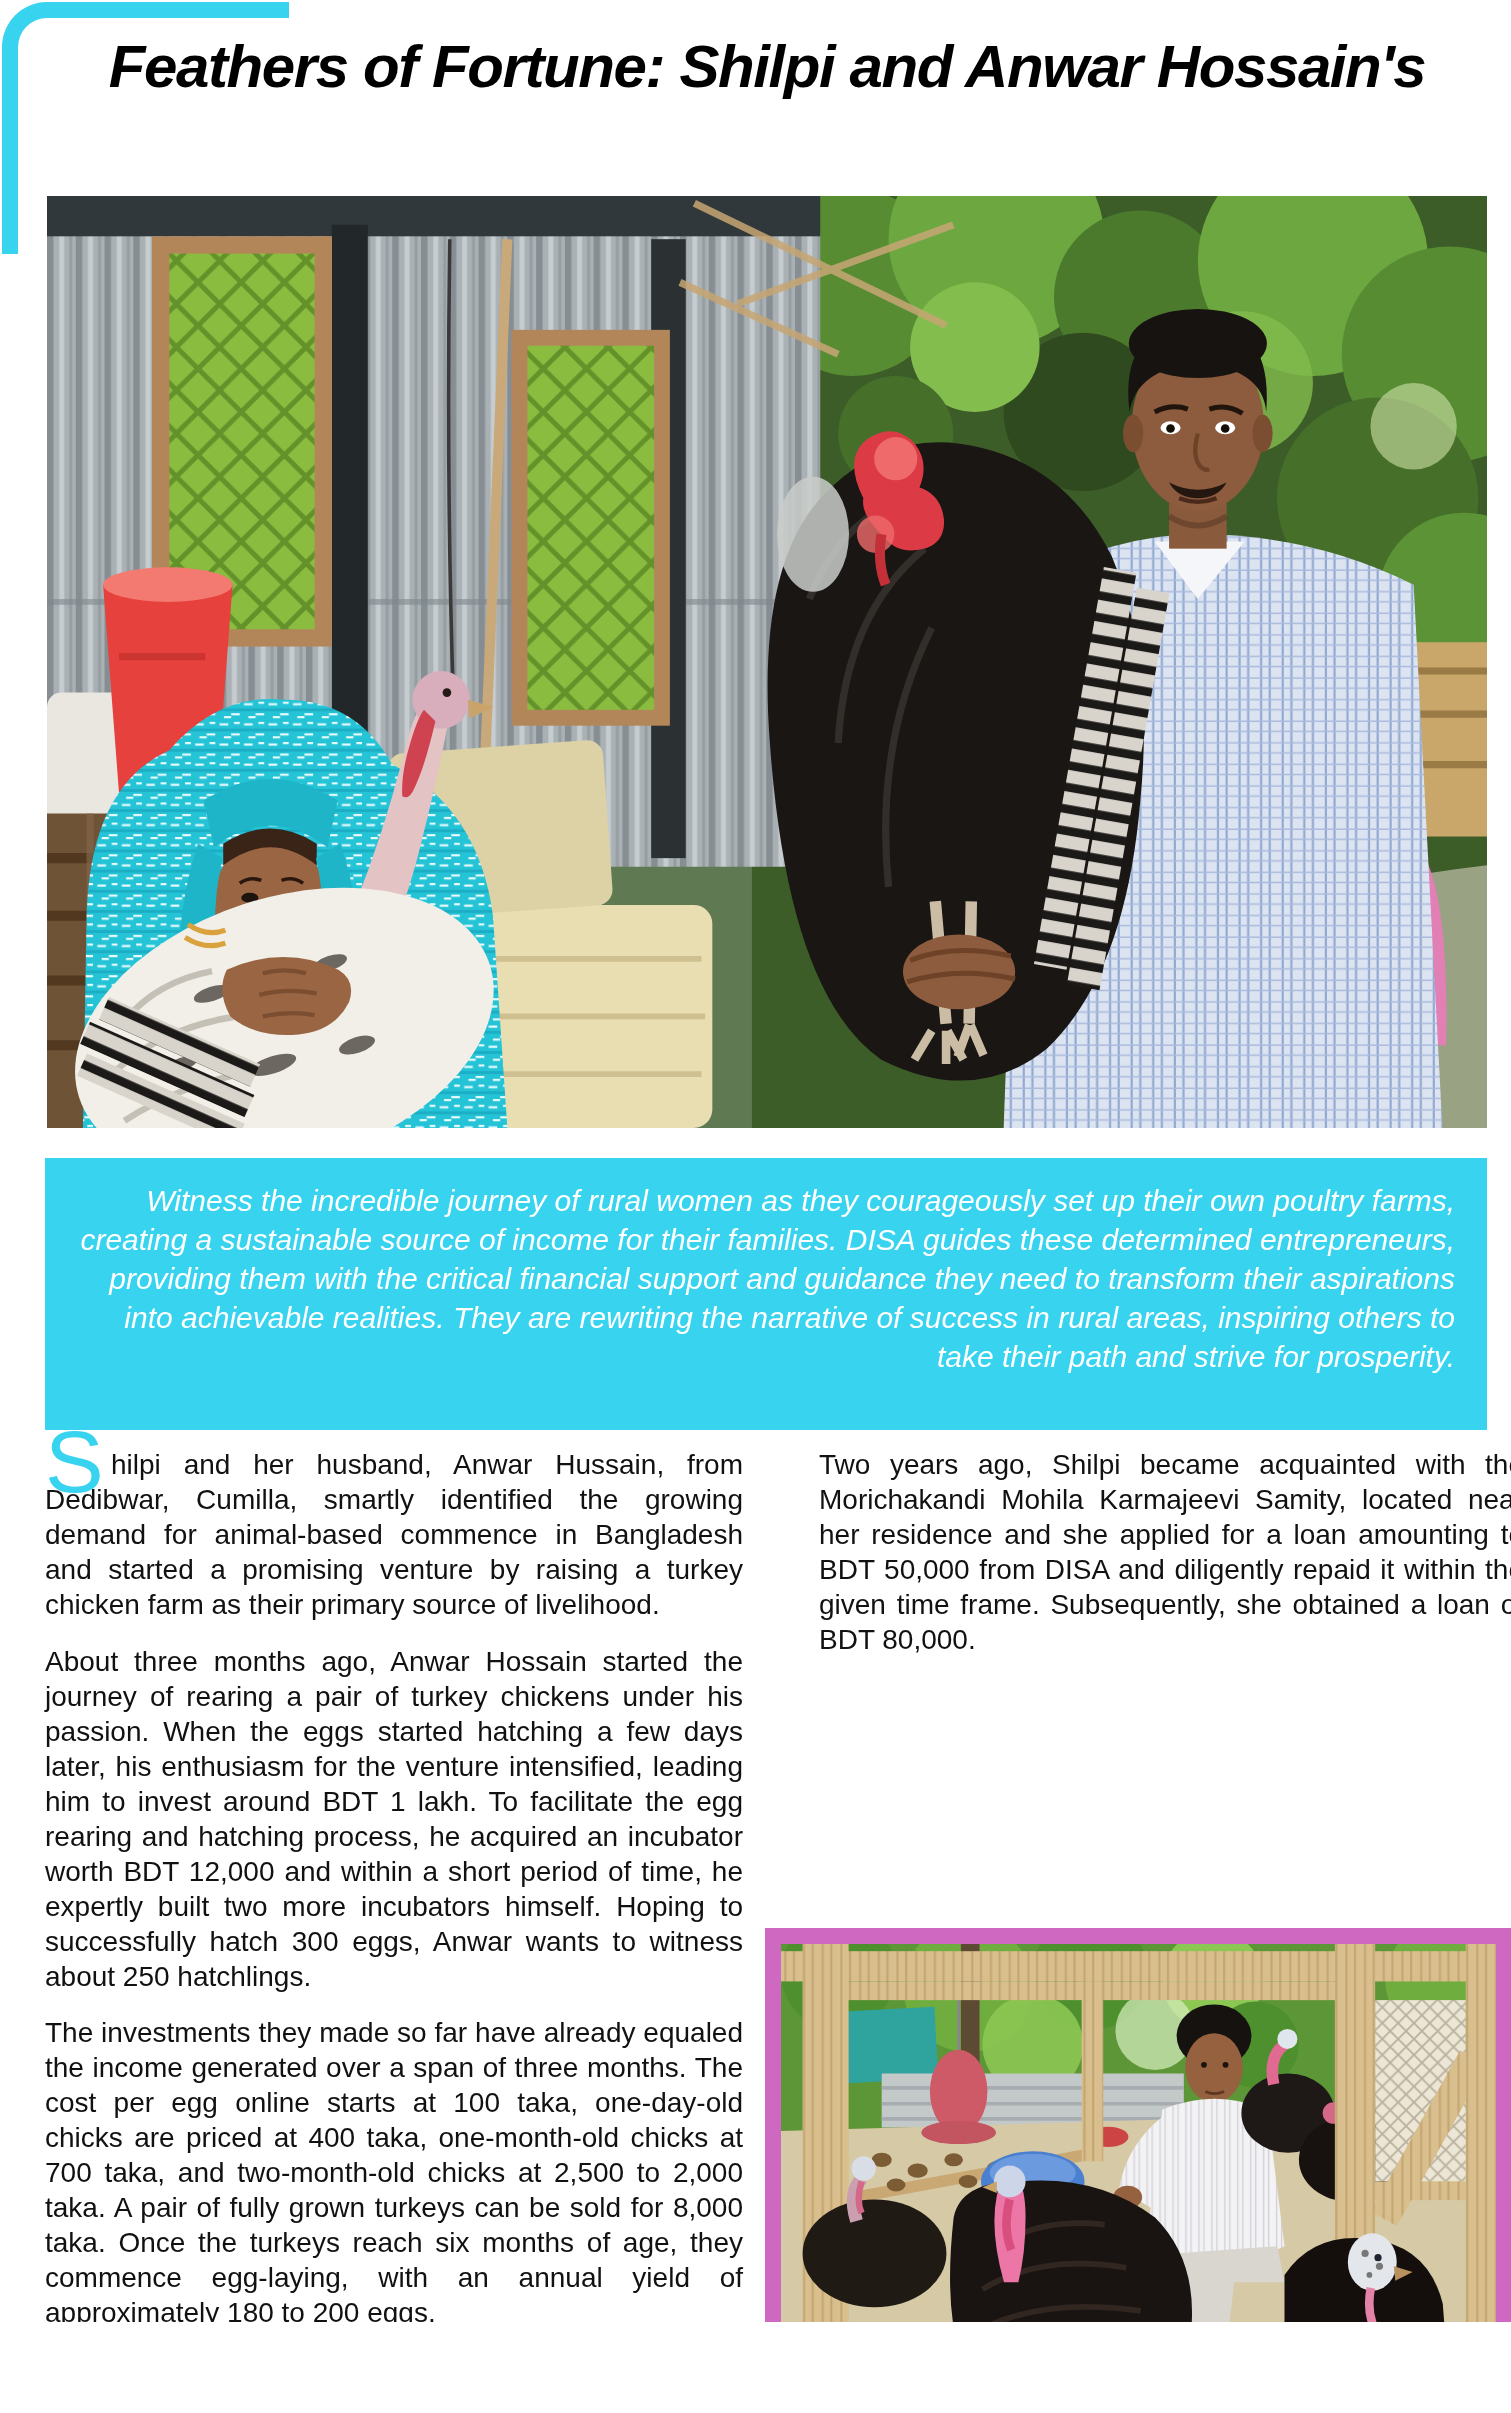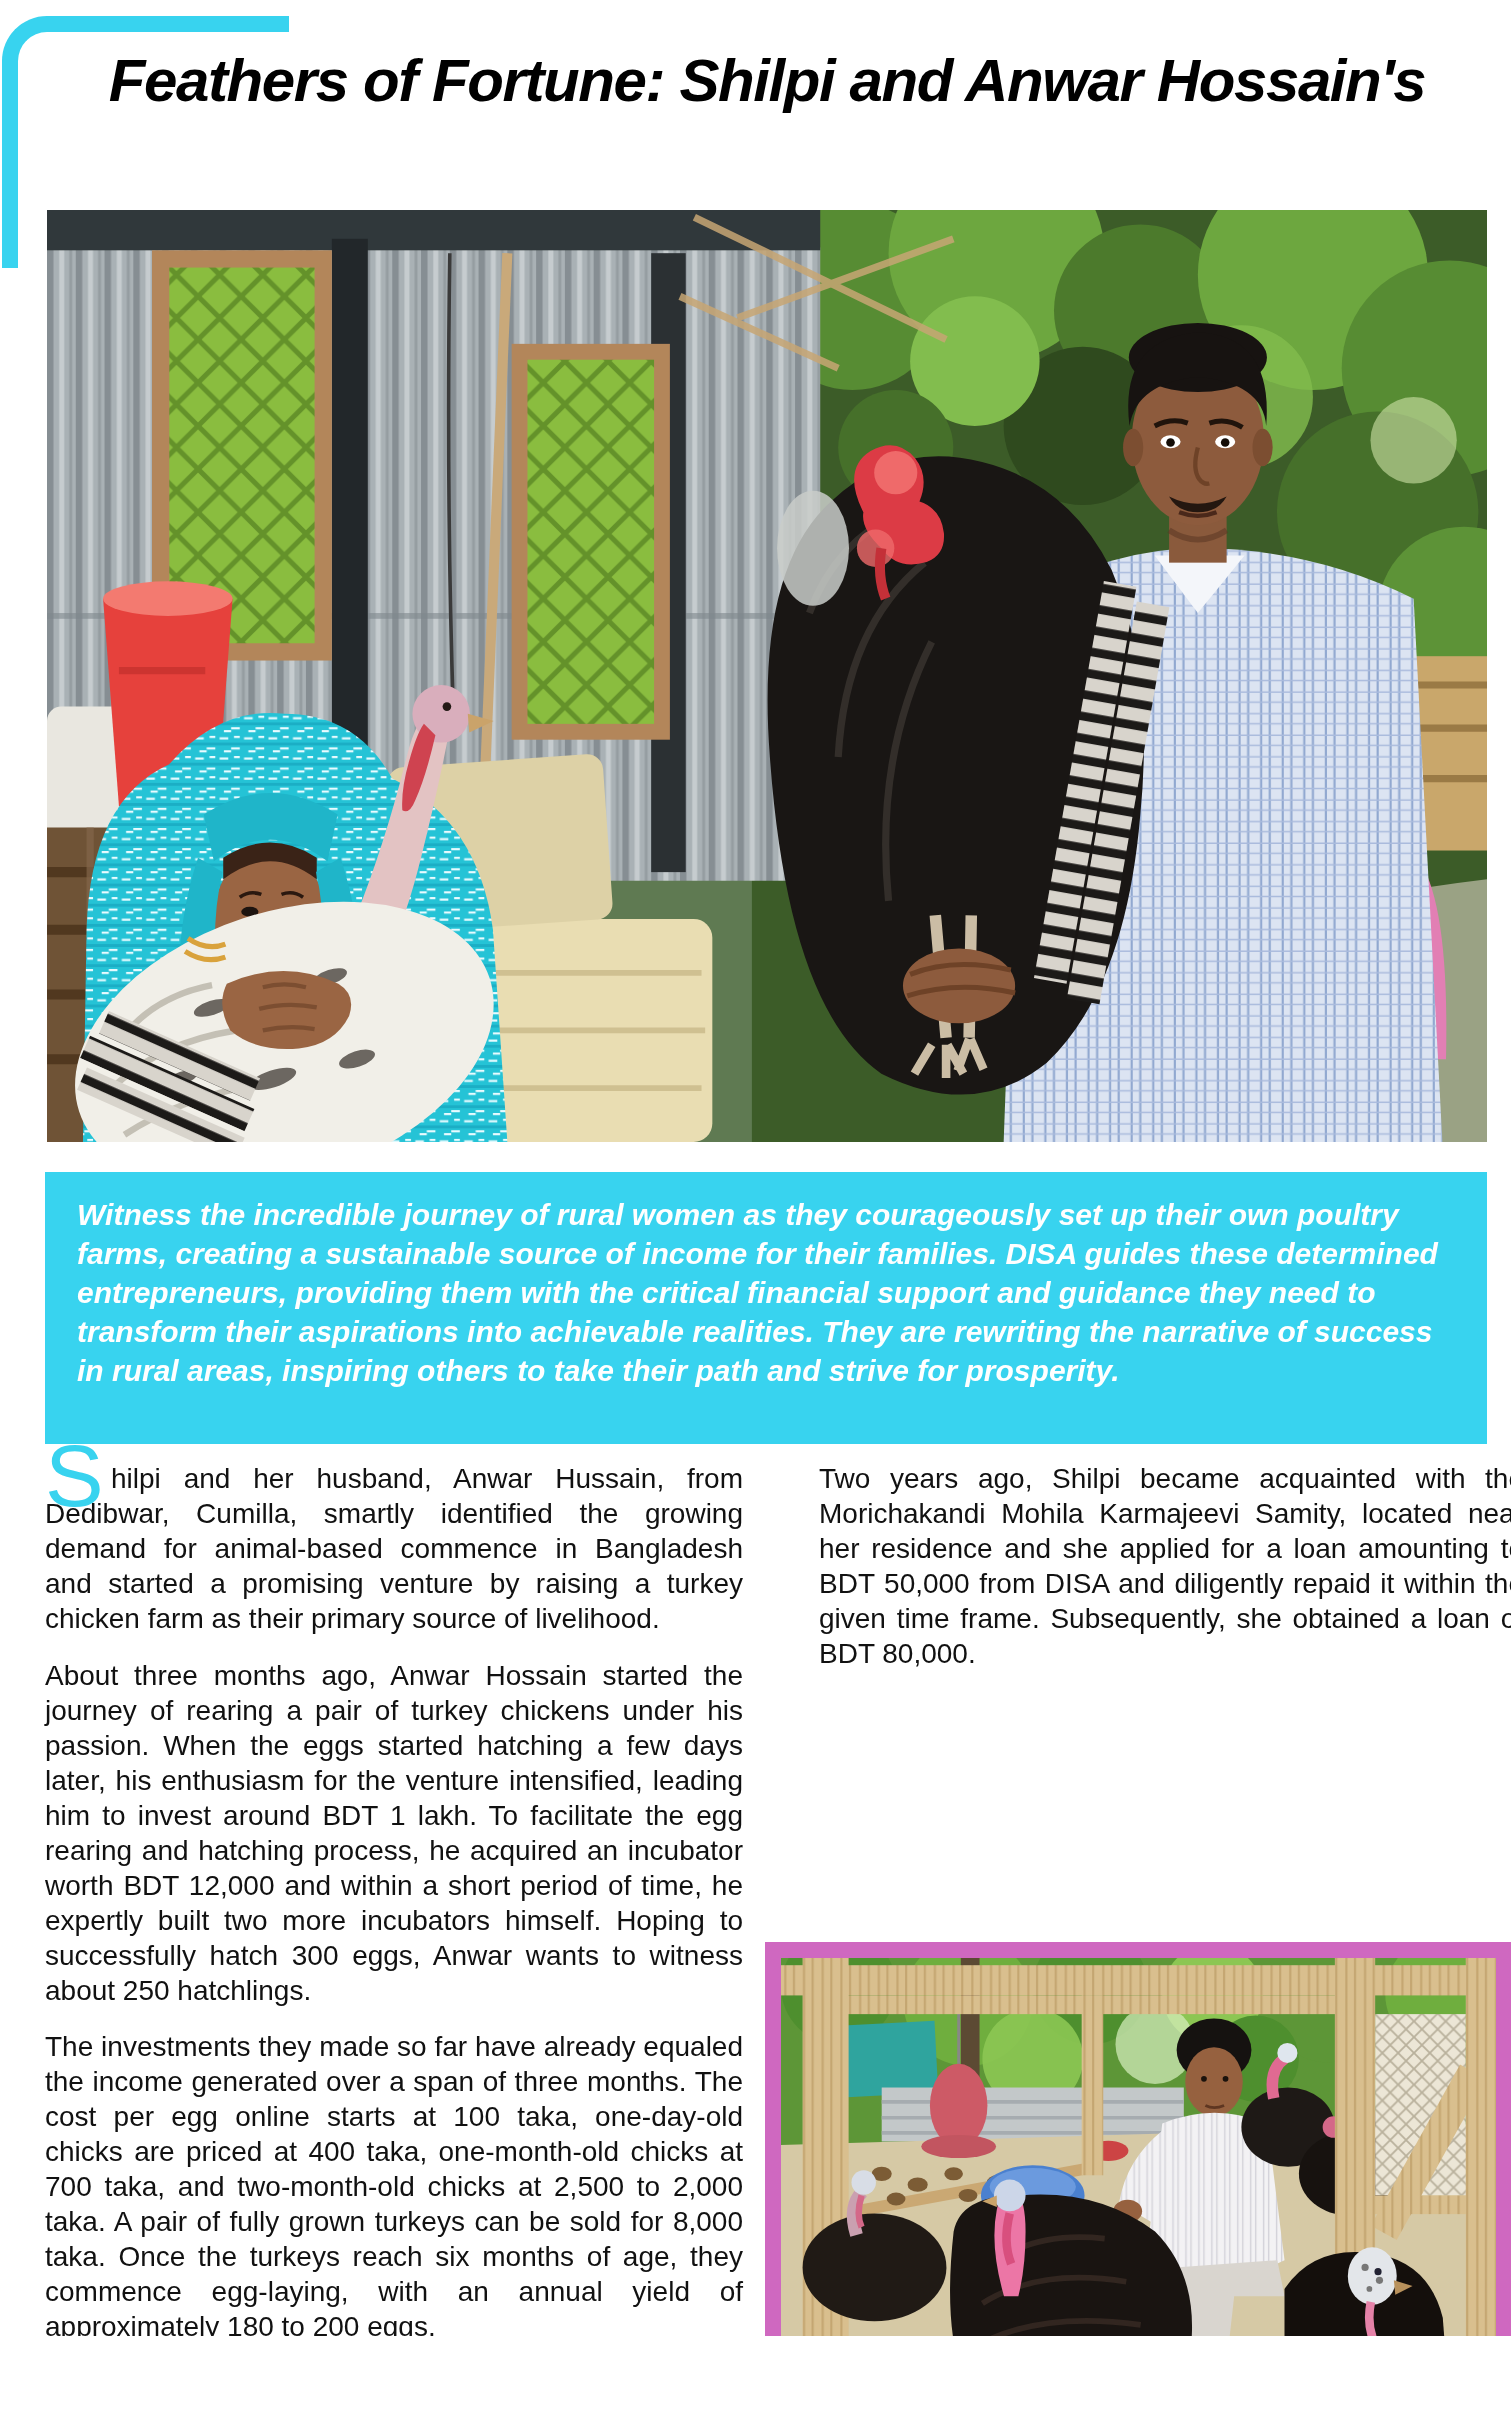--- a/index.html
+++ b/index.html
@@ -1,18 +1,18 @@
 <!DOCTYPE html>
 <html style="font-size:11.5px"><head>
 <meta charset="utf-8">
 <style>
   html, body { margin:0; padding:0; background:#fff; }
   .page {
     position:relative; width:1511px; height:2322px; background:#ffffff;
-    overflow:hidden; font-family:"Liberation Sans", sans-serif;margin-top:14px;
+    overflow:hidden; font-family:"Liberation Sans", sans-serif;
   }
   .corner-accent {
     position:absolute; left:2.2px; top:2.2px; width:287px; height:252px;
     border-top:16.5px solid #38d3ef; border-left:16.5px solid #38d3ef;
     border-top-left-radius:45px; box-sizing:border-box;
   }
   h1.title {
     position:absolute; left:47px; top:26px; width:1440px; margin:0;
     font-size:60px; line-height:81px; font-weight:bold; font-style:italic;
     letter-spacing:-1.4px; text-align:center; color:#000;
@@ -22,21 +22,21 @@
     position:absolute; left:47px; top:196px; width:1440px; height:932px;
     background:#8a9078; overflow:hidden;
   }
   .main-photo svg, .pen-photo-frame svg { display:block; width:100%; height:100%; }
   .quote-box {
     position:absolute; left:45px; top:1158px; width:1442px; height:272px;
     background:#38d3ef; box-sizing:border-box; padding:23px 32px;
   }
   .quote-box p {
     margin:0; color:#ffffff; font-size:30px; line-height:39px;
-    font-weight:bold; font-style:italic; text-align:left;
+    font-weight:normal; font-style:italic; text-align:right;
   }
   .col {
     position:absolute; top:1447px; font-size:28px; line-height:35px;
     color:#111; text-align:justify;
   }
   .col p { margin:0 0 21.6px 0; }
   .col-left  { left:45px;  width:698px; }
   .col-right { left:819px; width:705px; }
   .p-drop { position:relative; text-indent:66px; }
   .dropcap {

